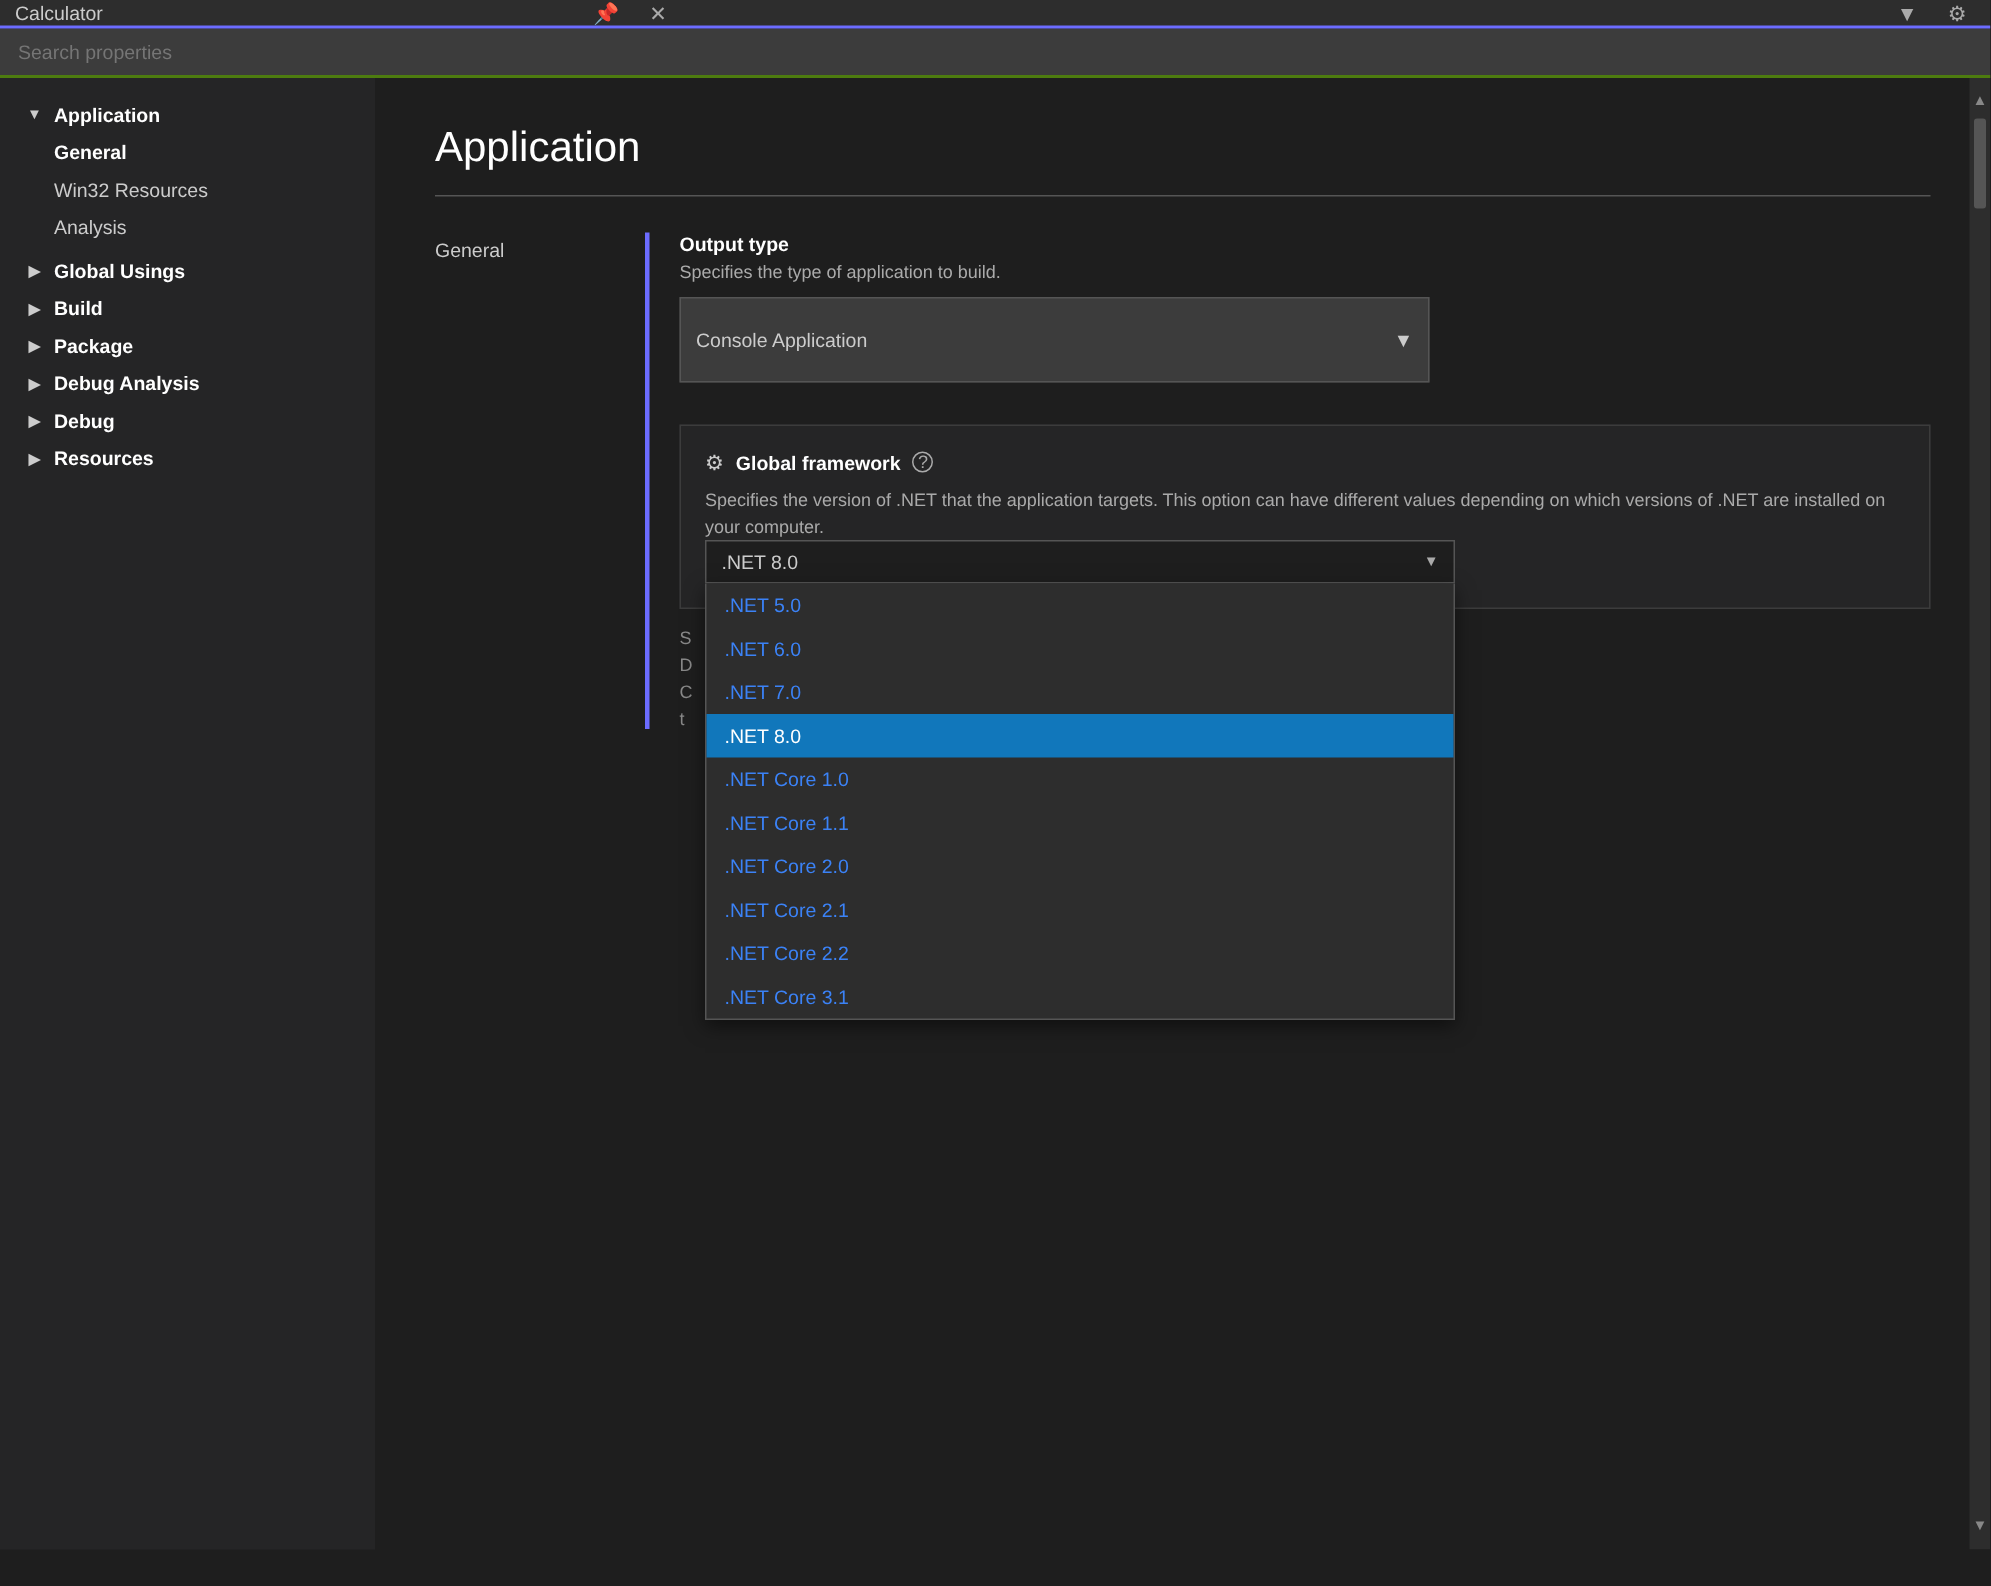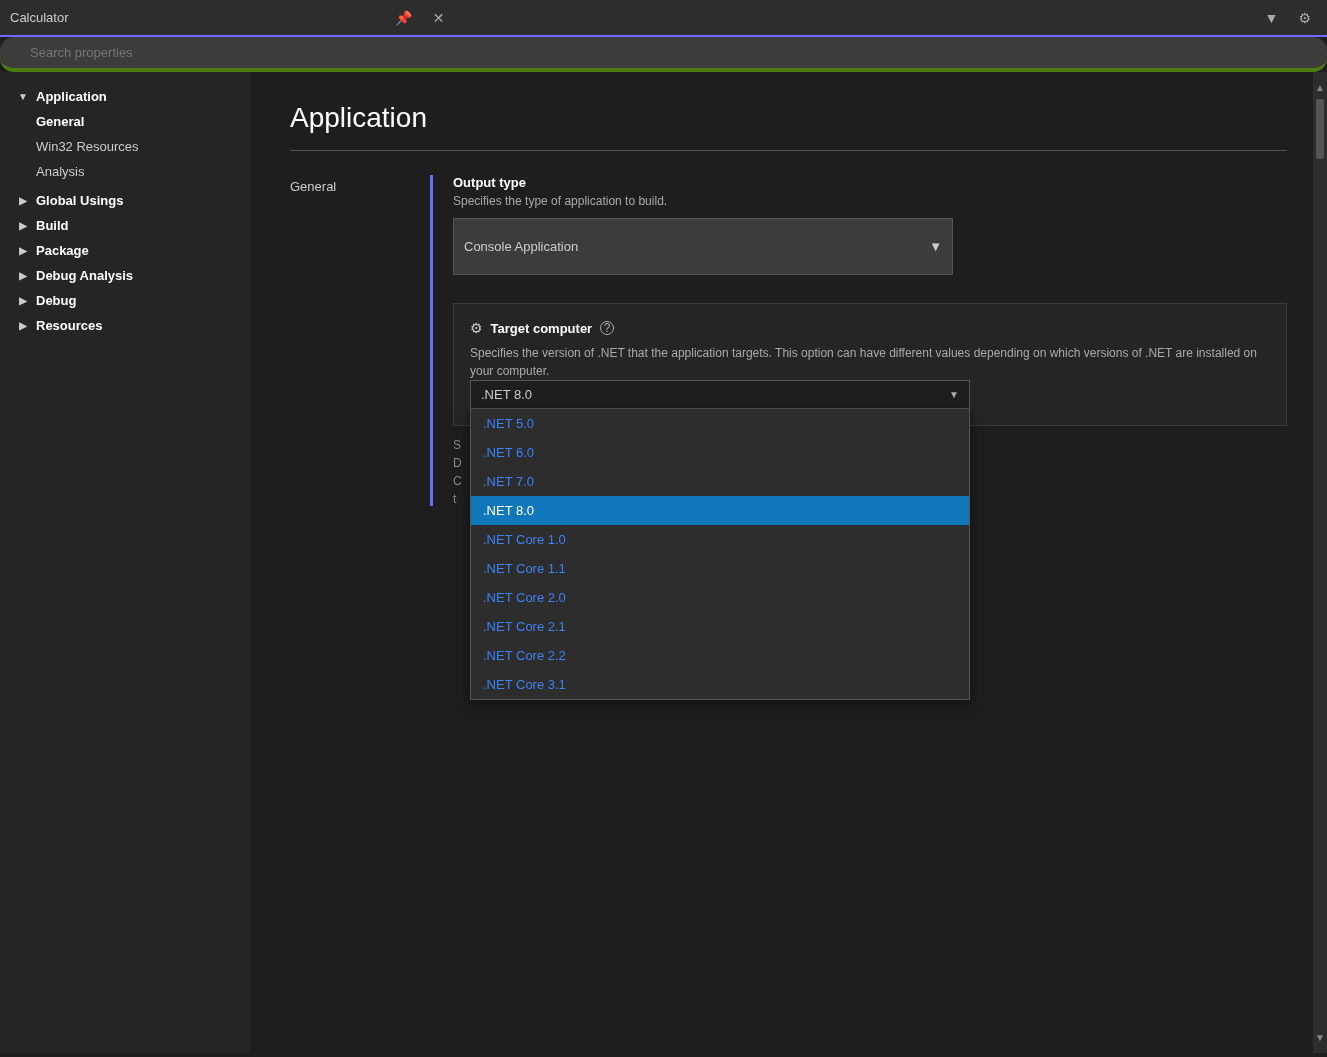--- a/index.html
+++ b/index.html
@@ -9,21 +9,21 @@
       font-family: 'Segoe UI', Arial, sans-serif;
       font-size: 13px;
       width: 1327px;
       height: 1057px;
       overflow: hidden;
     }
 
     
     .title-bar {
       background: #2d2d2d;
-      height: 37px;
+      height: 19px;
       display: flex;
       align-items: center;
       padding: 0 10px;
       border-bottom: 2px solid #6c6cff;
       position: relative;
     }
     .title-bar-title {
       color: #cccccc;
       font-size: 13px;
       flex: 1;
@@ -36,23 +36,22 @@
     .title-bar-btn {
       color: #aaaaaa;
       cursor: pointer;
       font-size: 14px;
       padding: 2px 6px;
     }
 
     
     .search-bar {
       background: #3c3c3c;
-      padding: 8px 30px;
-      border-bottom: 4px solid #4d7c0f;
-      border-radius: 14px;
+      padding: 8px 12px;
+      border-bottom: 2px solid #4d7c0f;
     }
     .search-input {
       background: transparent;
       border: none;
       color: #888;
       font-size: 13px;
       width: 100%;
       outline: none;
     }
 
@@ -396,21 +395,21 @@
             <div class="field-desc">Specifies the type of application to build.</div>
             <div class="select-box">
               <span>Console Application</span>
               <span>▼</span>
             </div>
           </div>
 
           <div class="target-fw-section">
             <div class="target-fw-header">
               <span class="gear-icon">⚙</span>
-              <span class="target-fw-label">Target computer</span>
+              <span class="target-fw-label">Global framework</span>
               <span class="help-icon">?</span>
             </div>
             <div class="target-fw-desc">Specifies the version of .NET that the application targets. This option can have different values depending on which versions of .NET are installed on your computer.</div>
 
             <div class="dropdown-container">
               <div class="dropdown-selected">
                 <span>.NET 8.0</span>
                 <span class="dropdown-arrow">▼</span>
               </div>
               <div class="dropdown-list">

